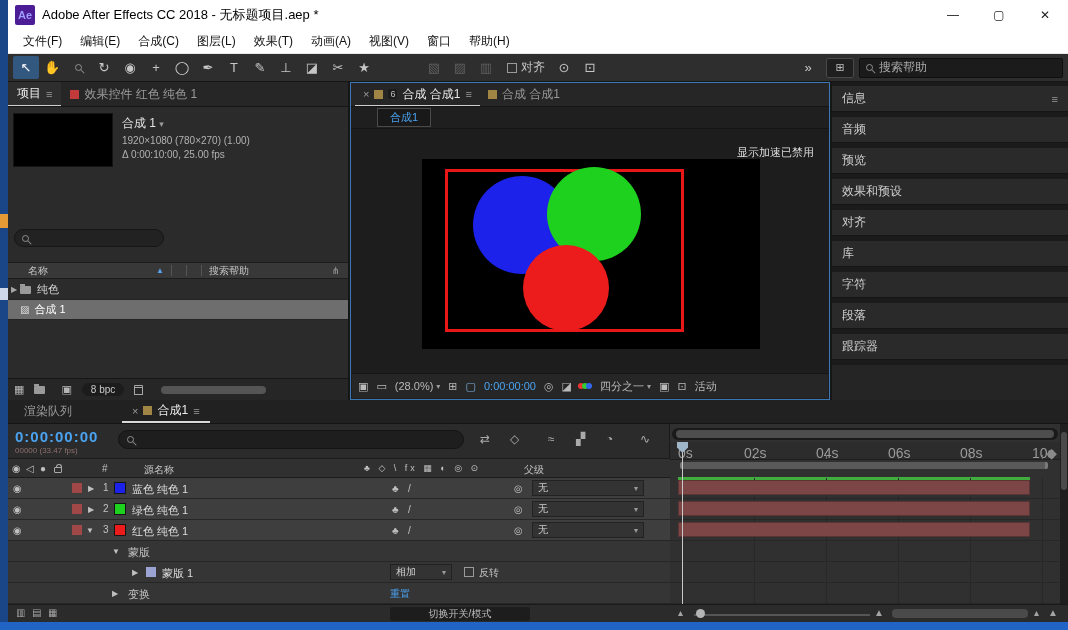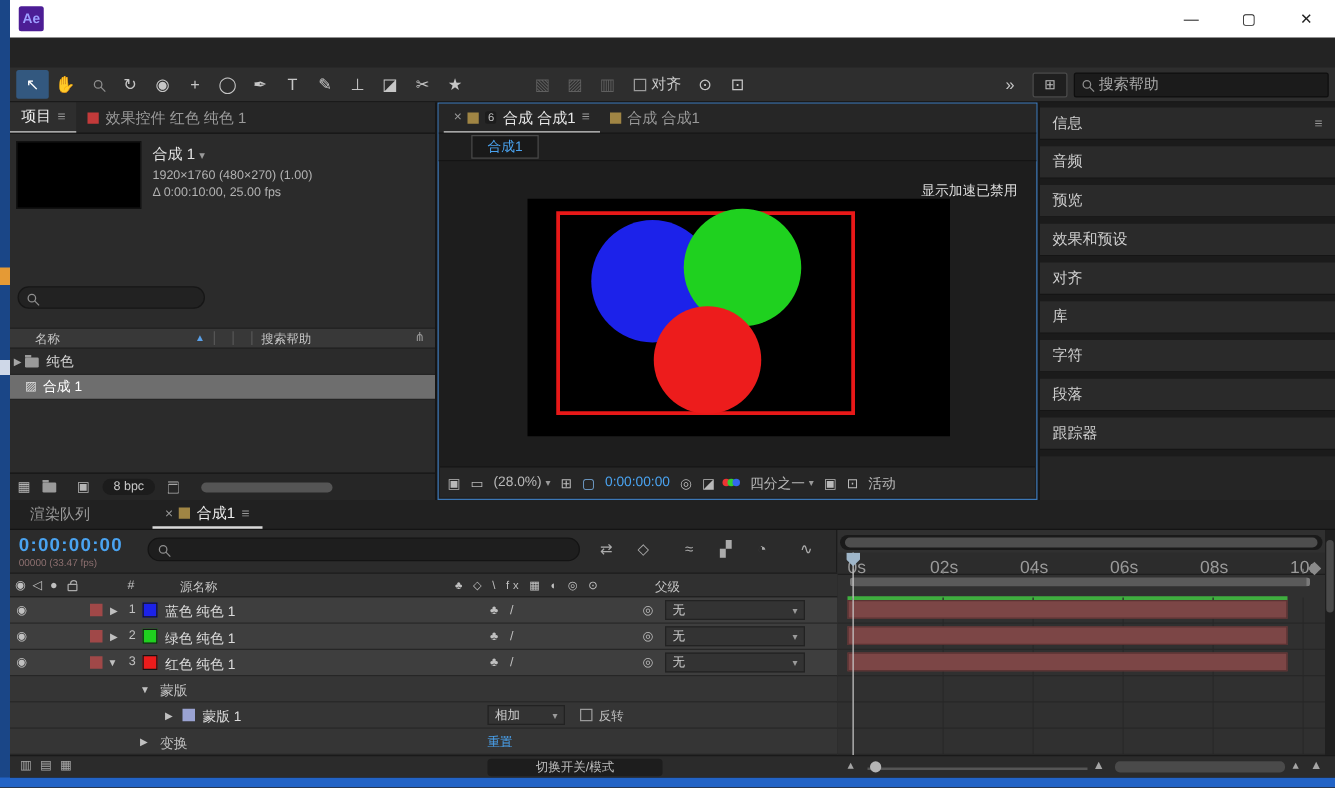--- a/index.html
+++ b/index.html
@@ -138,27 +138,39 @@
   <div class="strip">
     <div class="ic1"></div>
     <div class="ic2"></div>
   </div>
   <div class="taskbar"></div>
 
   <div class="ae">
 
     <div class="titlebar">
       <div class="aelogo">Ae</div>
+      <div class="title">Adobe After Effects CC 2018 - 无标题项目.aep *</div>
       <div class="winbtns">
         <div class="winbtn">—</div>
         <div class="winbtn">▢</div>
         <div class="winbtn">✕</div>
       </div>
     </div>
 
+    <div class="menubar">
+      <span class="menu-item">文件(F)</span>
+      <span class="menu-item">编辑(E)</span>
+      <span class="menu-item">合成(C)</span>
+      <span class="menu-item">图层(L)</span>
+      <span class="menu-item">效果(T)</span>
+      <span class="menu-item">动画(A)</span>
+      <span class="menu-item">视图(V)</span>
+      <span class="menu-item">窗口</span>
+      <span class="menu-item">帮助(H)</span>
+    </div>
 
     <div class="toolbar">
       <span class="tool active">↖</span>
       <span class="tool">✋</span>
       <span class="tool">
           <span class="mag"></span>
         </span>
       <span class="tool">↻</span>
       <span class="tool">◉</span>
       <span class="tool">+</span>
@@ -199,21 +211,21 @@
             <span class="sw-red"></span>
             <span>效果控件 红色 纯色 1</span>
           </div>
         </div>
         <div class="thumb"></div>
         <div class="compinfo">
           <div class="cname">
             <span>合成 1</span>
             <span class="dd">▾</span>
           </div>
-          <div class="cline">1920×1760 (480×270) (1.00)</div>
+          <div class="cline">1920×1080 (780×270) (1.00)</div>
           <div class="cline">Δ 0:00:10:00, 25.00 fps</div>
         </div>
         <div class="psearch">
           <span class="mag"></span>
         </div>
         <div class="phead">
           <span style="margin-left:20px">名称</span>
           <span style="color:#5aa0e8;font-size:8px;margin-left:108px">▲</span>
           <span class="pdiv"></span>
             <span class="pdiv"></span>

